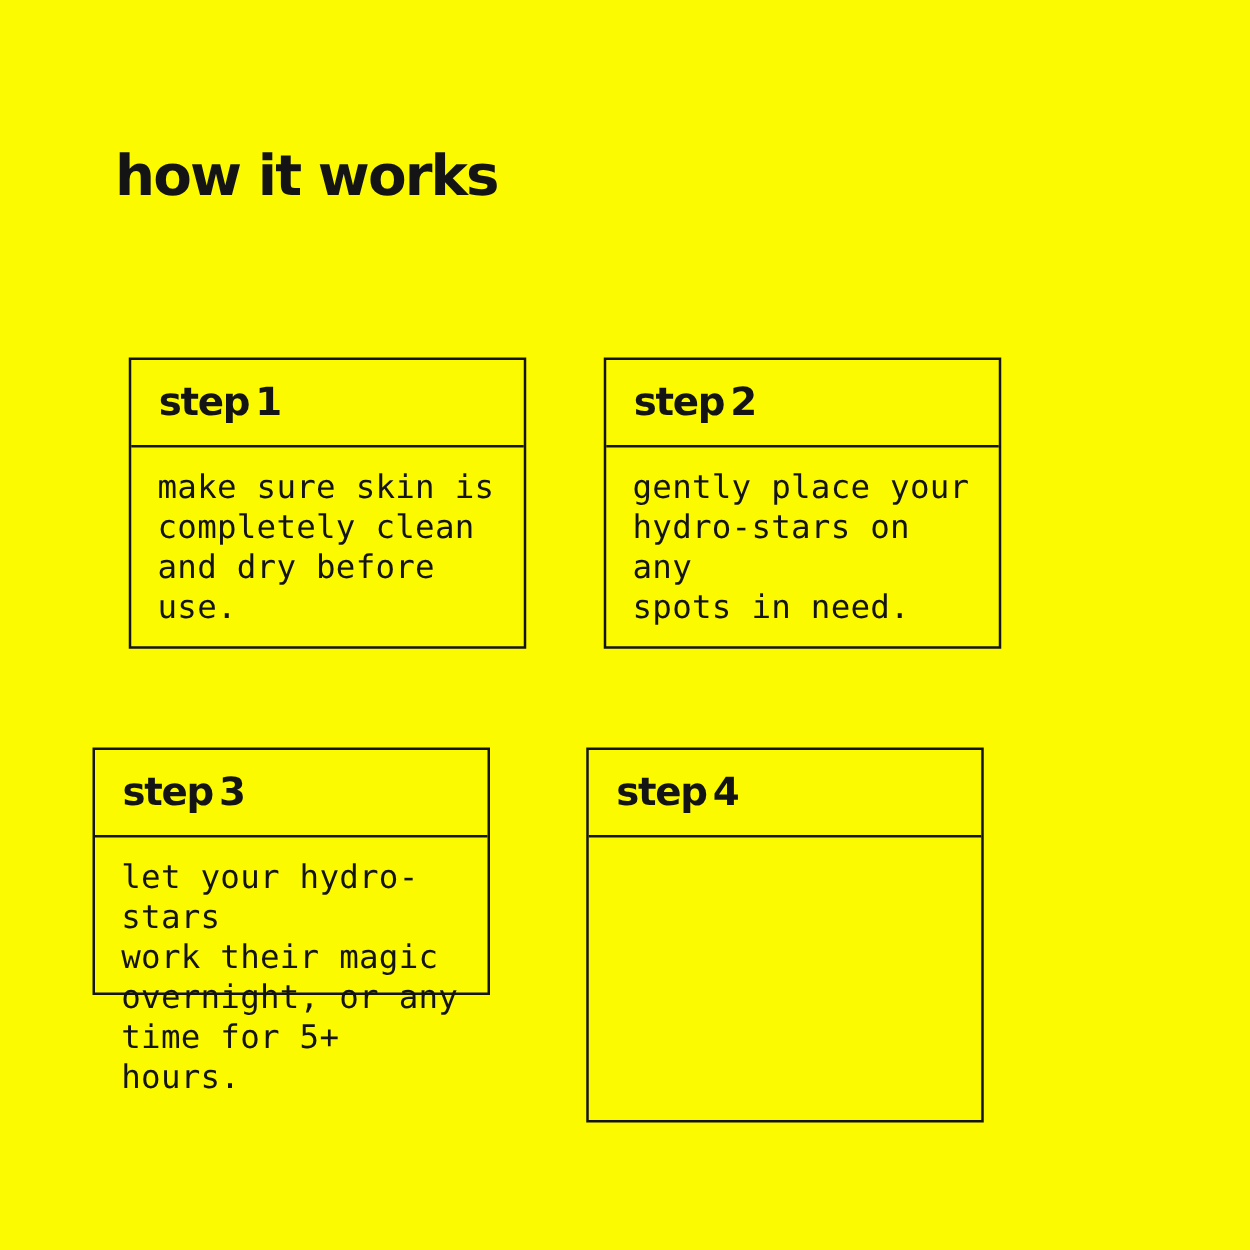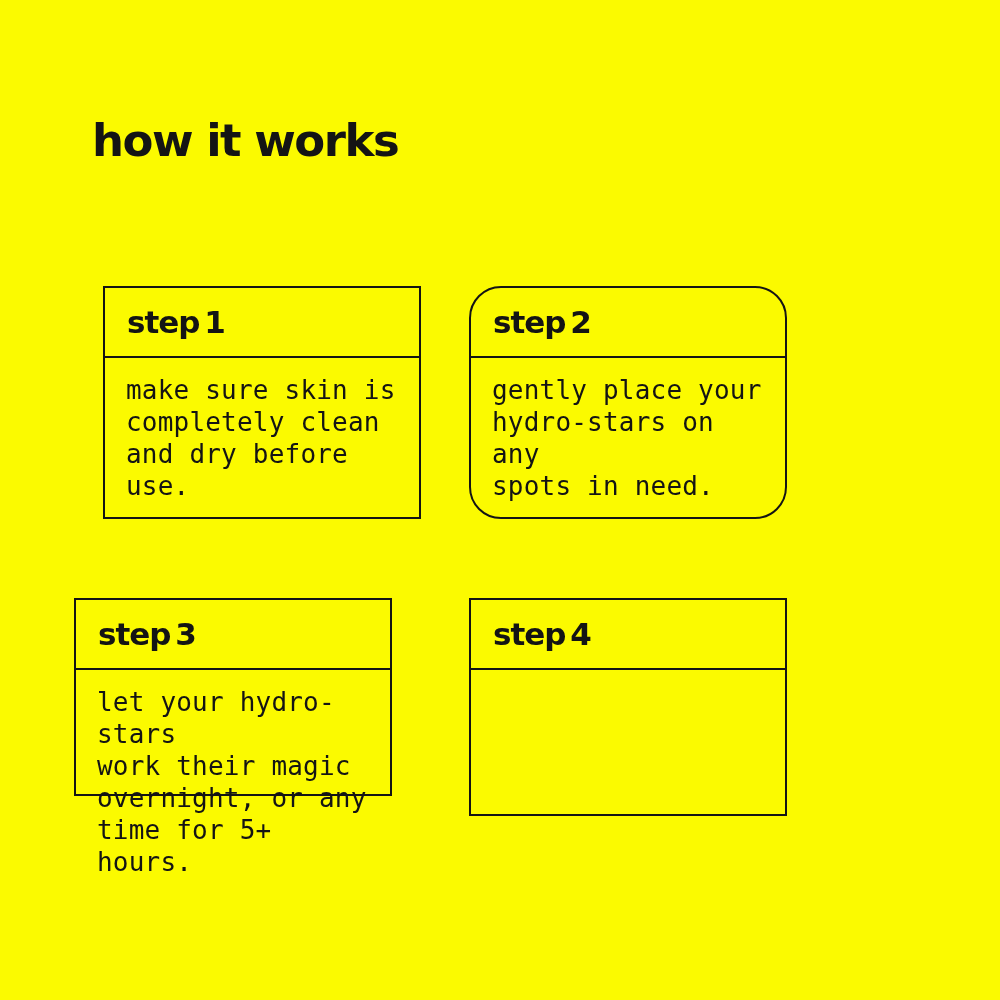--- a/index.html
+++ b/index.html
@@ -29,23 +29,23 @@
     line-height: 1;
   }
   .step-card {
     position: absolute;
     width: 318px;
     height: 233px;
     box-sizing: border-box;
     border: 2px solid currentColor;
   }
   .step-card.pos-1 { left: 74px;  top: 286px; margin-left: 29px; }
-  .step-card.pos-2 { left: 469px; top: 286px; border-radius: 32px; }
+  .step-card.pos-2 { left: 483px; top: 286px; }
   .step-card.pos-3 { left: 74px;  top: 598px; height: 198px; }
-  .step-card.pos-4 { left: 469px; top: 598px; height: 218px; }
+  .step-card.pos-4 { left: 469px; top: 598px; height: 300px; }
   .step-header {
     box-sizing: border-box;
     height: 70px;
     border-bottom: 2px solid currentColor;
     display: flex;
     align-items: center;
     padding-left: 22px;
     font-family: "DejaVu Sans", sans-serif;
     font-size: 31px;
     font-weight: 800;

